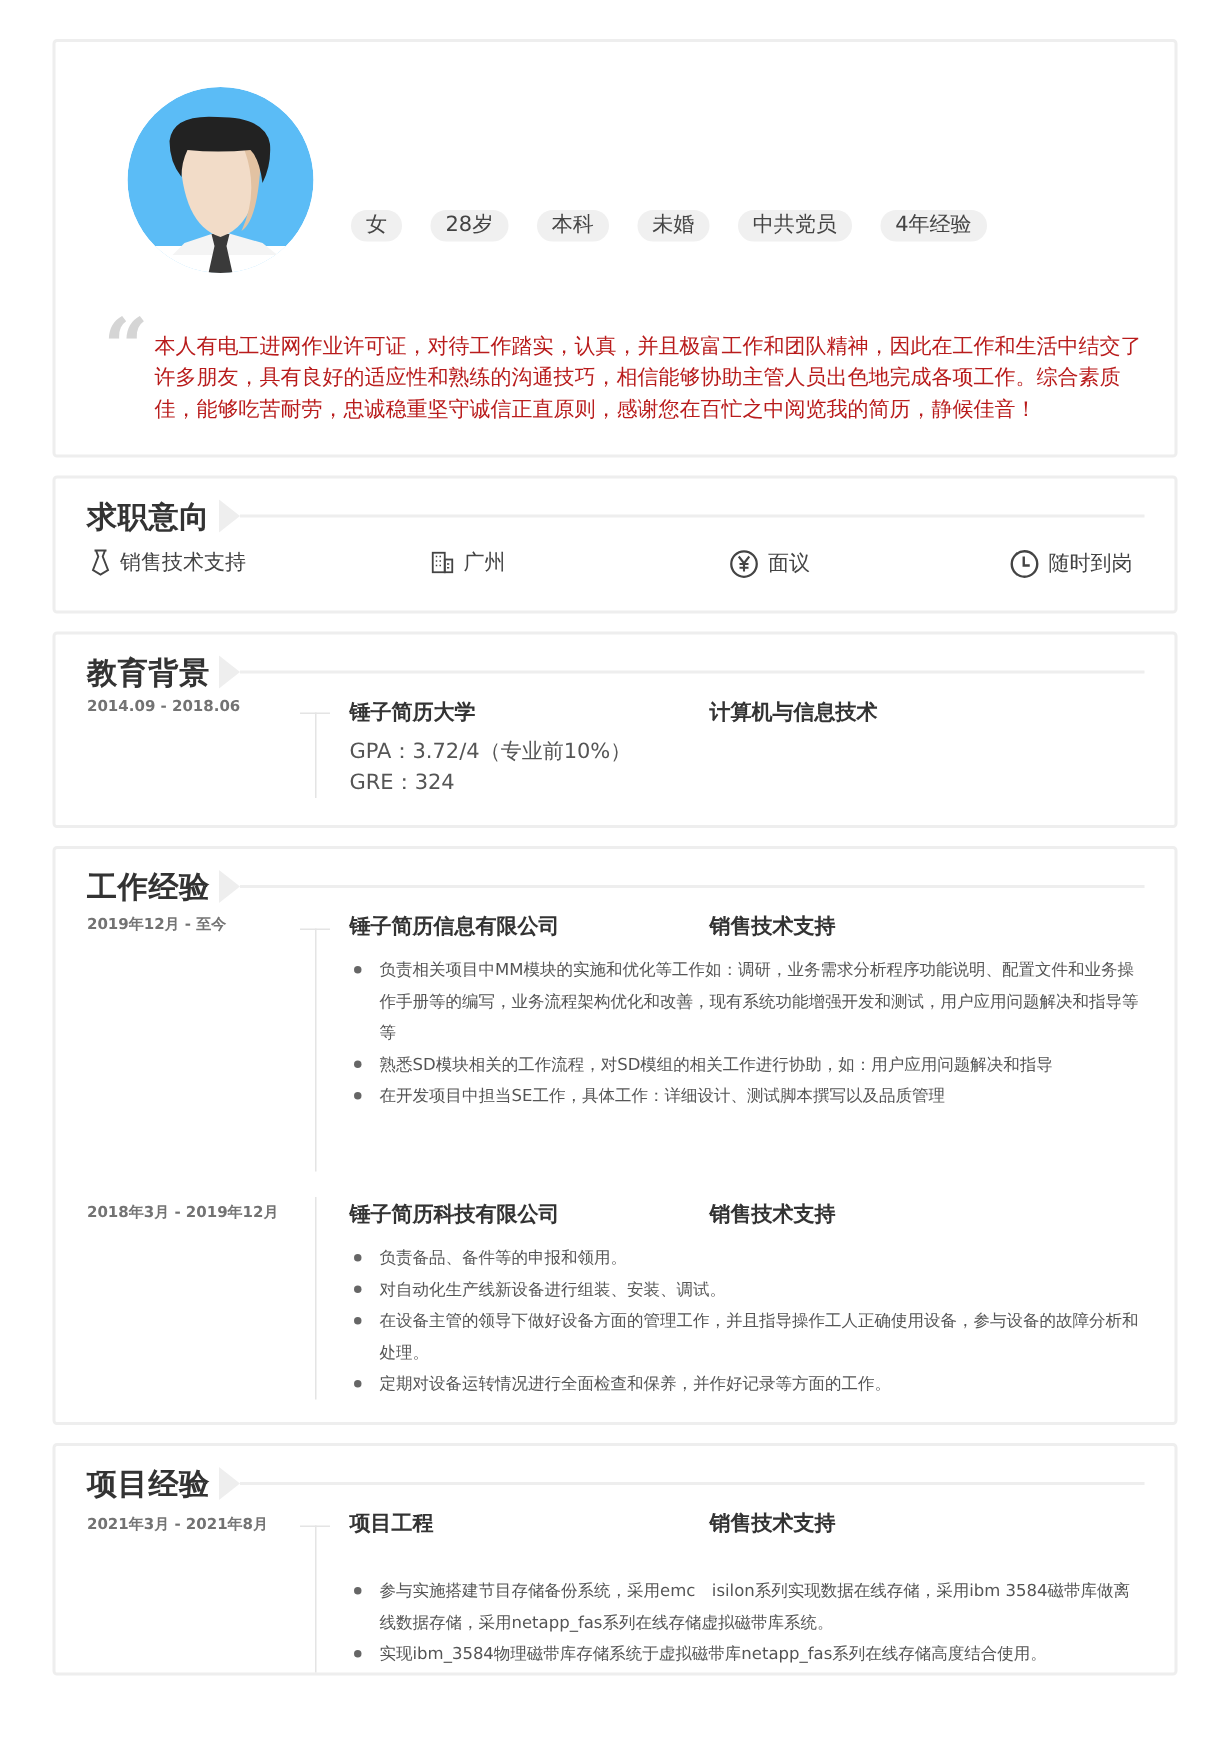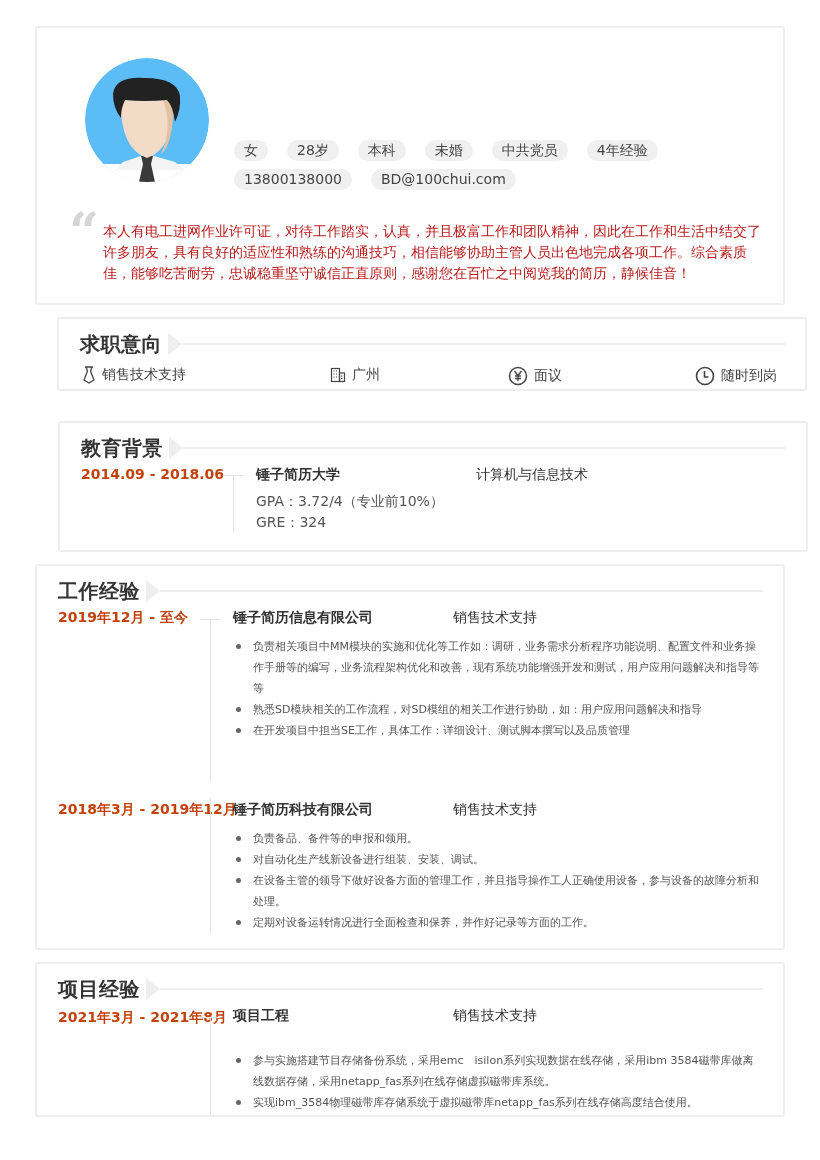--- a/index.html
+++ b/index.html
@@ -37,41 +37,41 @@
     color: #333; letter-spacing: 0.5px; white-space: nowrap;
   }
   .sec-arrow {
     position: absolute; top: 14px; width: 0; height: 0;
     border-top: 11px solid transparent; border-bottom: 11px solid transparent;
     border-left: 14px solid #eeeeee;
   }
   .sec-line { position: absolute; top: 24px; right: 20px; height: 2px; background: #eeeeee; }
 
   
-  #card-intent { top: 317px; height: 74px; margin-left: 22px; }
+  #card-intent { top: 317px; height: 92px; }
   .intent-item { position: absolute; top: 47px; display: flex; align-items: center; font-size: 14px; color: #444; white-space: nowrap; }
   .intent-item svg { margin-right: 6px; }
 
   
-  .date { position: absolute; left: 21px; font-size: 14px; font-weight: bold; color: #c2410c; white-space: nowrap; }
+  .date { position: absolute; left: 21px; font-size: 10px; font-weight: bold; color: #737373; white-space: nowrap; }
   .tl-tick { position: absolute; left: 163px; width: 20px; height: 1px; background: #e4e4e4; }
   .tl-vert { position: absolute; left: 173px; width: 1px; background: #e4e4e4; }
   .org { position: absolute; left: 196px; font-size: 14px; font-weight: bold; color: #333; white-space: nowrap; }
-  .role { position: absolute; left: 416px; font-size: 14px; font-weight: normal; color: #333; white-space: nowrap; }
+  .role { position: absolute; left: 436px; font-size: 14px; font-weight: bold; color: #333; white-space: nowrap; }
   .plain { position: absolute; left: 196px; font-size: 14px; line-height: 21px; color: #555; }
   ul.bullets { position: absolute; left: 196px; width: 530px; list-style: none; }
   ul.bullets li {
     position: relative; padding-left: 20px; font-size: 11px; line-height: 21px; color: #555;
   }
   ul.bullets li::before {
     content: ""; position: absolute; left: 3px; top: 8px; width: 5px; height: 5px;
     border-radius: 50%; background: #666;
   }
 
-  #card-edu { top: 421px; height: 131px; margin-left: 23px; }
+  #card-edu { top: 421px; height: 131px; }
   #card-work { top: 564px; height: 386px; }
   #card-proj { top: 962px; height: 155px; overflow: hidden; }
 </style>
 </head>
 <body>
 
 <div class="card" id="card-header">
   <div class="avatar">
     <svg width="124" height="124" viewBox="0 0 124 124">
       <defs>
@@ -92,41 +92,37 @@
   </div>
 
   <div class="tags-row r1">
     <span class="tag">女</span>
     <span class="tag">28岁</span>
     <span class="tag">本科</span>
     <span class="tag">未婚</span>
     <span class="tag">中共党员</span>
     <span class="tag">4年经验</span>
   </div>
-  <div class="tags-row r2">
-    <span class="tag">13800138000</span>
-    <span class="tag">BD@100chui.com</span>
-  </div>
 
   <div class="quote-mark">“</div>
   <div class="summary">本人有电工进网作业许可证，对待工作踏实，认真，并且极富工作和团队精神，因此在工作和生活中结交了许多朋友，具有良好的适应性和熟练的沟通技巧，相信能够协助主管人员出色地完成各项工作。综合素质佳，能够吃苦耐劳，忠诚稳重坚守诚信正直原则，感谢您在百忙之中阅览我的简历，静候佳音！</div>
 </div>
 
 <div class="card" id="card-intent">
   <div class="sec-title">求职意向</div>
   <div class="sec-arrow" style="left:109px"></div>
   <div class="sec-line" style="left:123px"></div>
 
   <div class="intent-item" style="left:23px">
     <svg width="14" height="18" viewBox="0 0 14 18">
       <path d="M3 1 L11 1 M4 1 L5.5 5 L2 14 L7 17 L12 14 L8.5 5 L10 1" fill="none" stroke="#444" stroke-width="1.3"></path>
     </svg>
     <span>销售技术支持</span>
   </div>
-  <div class="intent-item" style="left:271px">
+  <div class="intent-item" style="left:250px">
     <svg width="16" height="16" viewBox="0 0 16 16">
       <rect x="1.5" y="1.5" width="8" height="13" fill="none" stroke="#444" stroke-width="1.2"></rect>
       <rect x="9.5" y="6" width="5" height="8.5" fill="none" stroke="#444" stroke-width="1.2"></rect>
       <path d="M3.5 4 h1 M6 4 h1 M3.5 7 h1 M6 7 h1 M3.5 10 h1 M6 10 h1 M11 9 h1.5 M11 11.5 h1.5" stroke="#444" stroke-width="1"></path>
     </svg>
     <span>广州</span>
   </div>
   <div class="intent-item" style="left:449px">
     <svg width="20" height="20" viewBox="0 0 20 20">
       <circle cx="10" cy="10" r="8.5" fill="none" stroke="#444" stroke-width="1.5"></circle>

